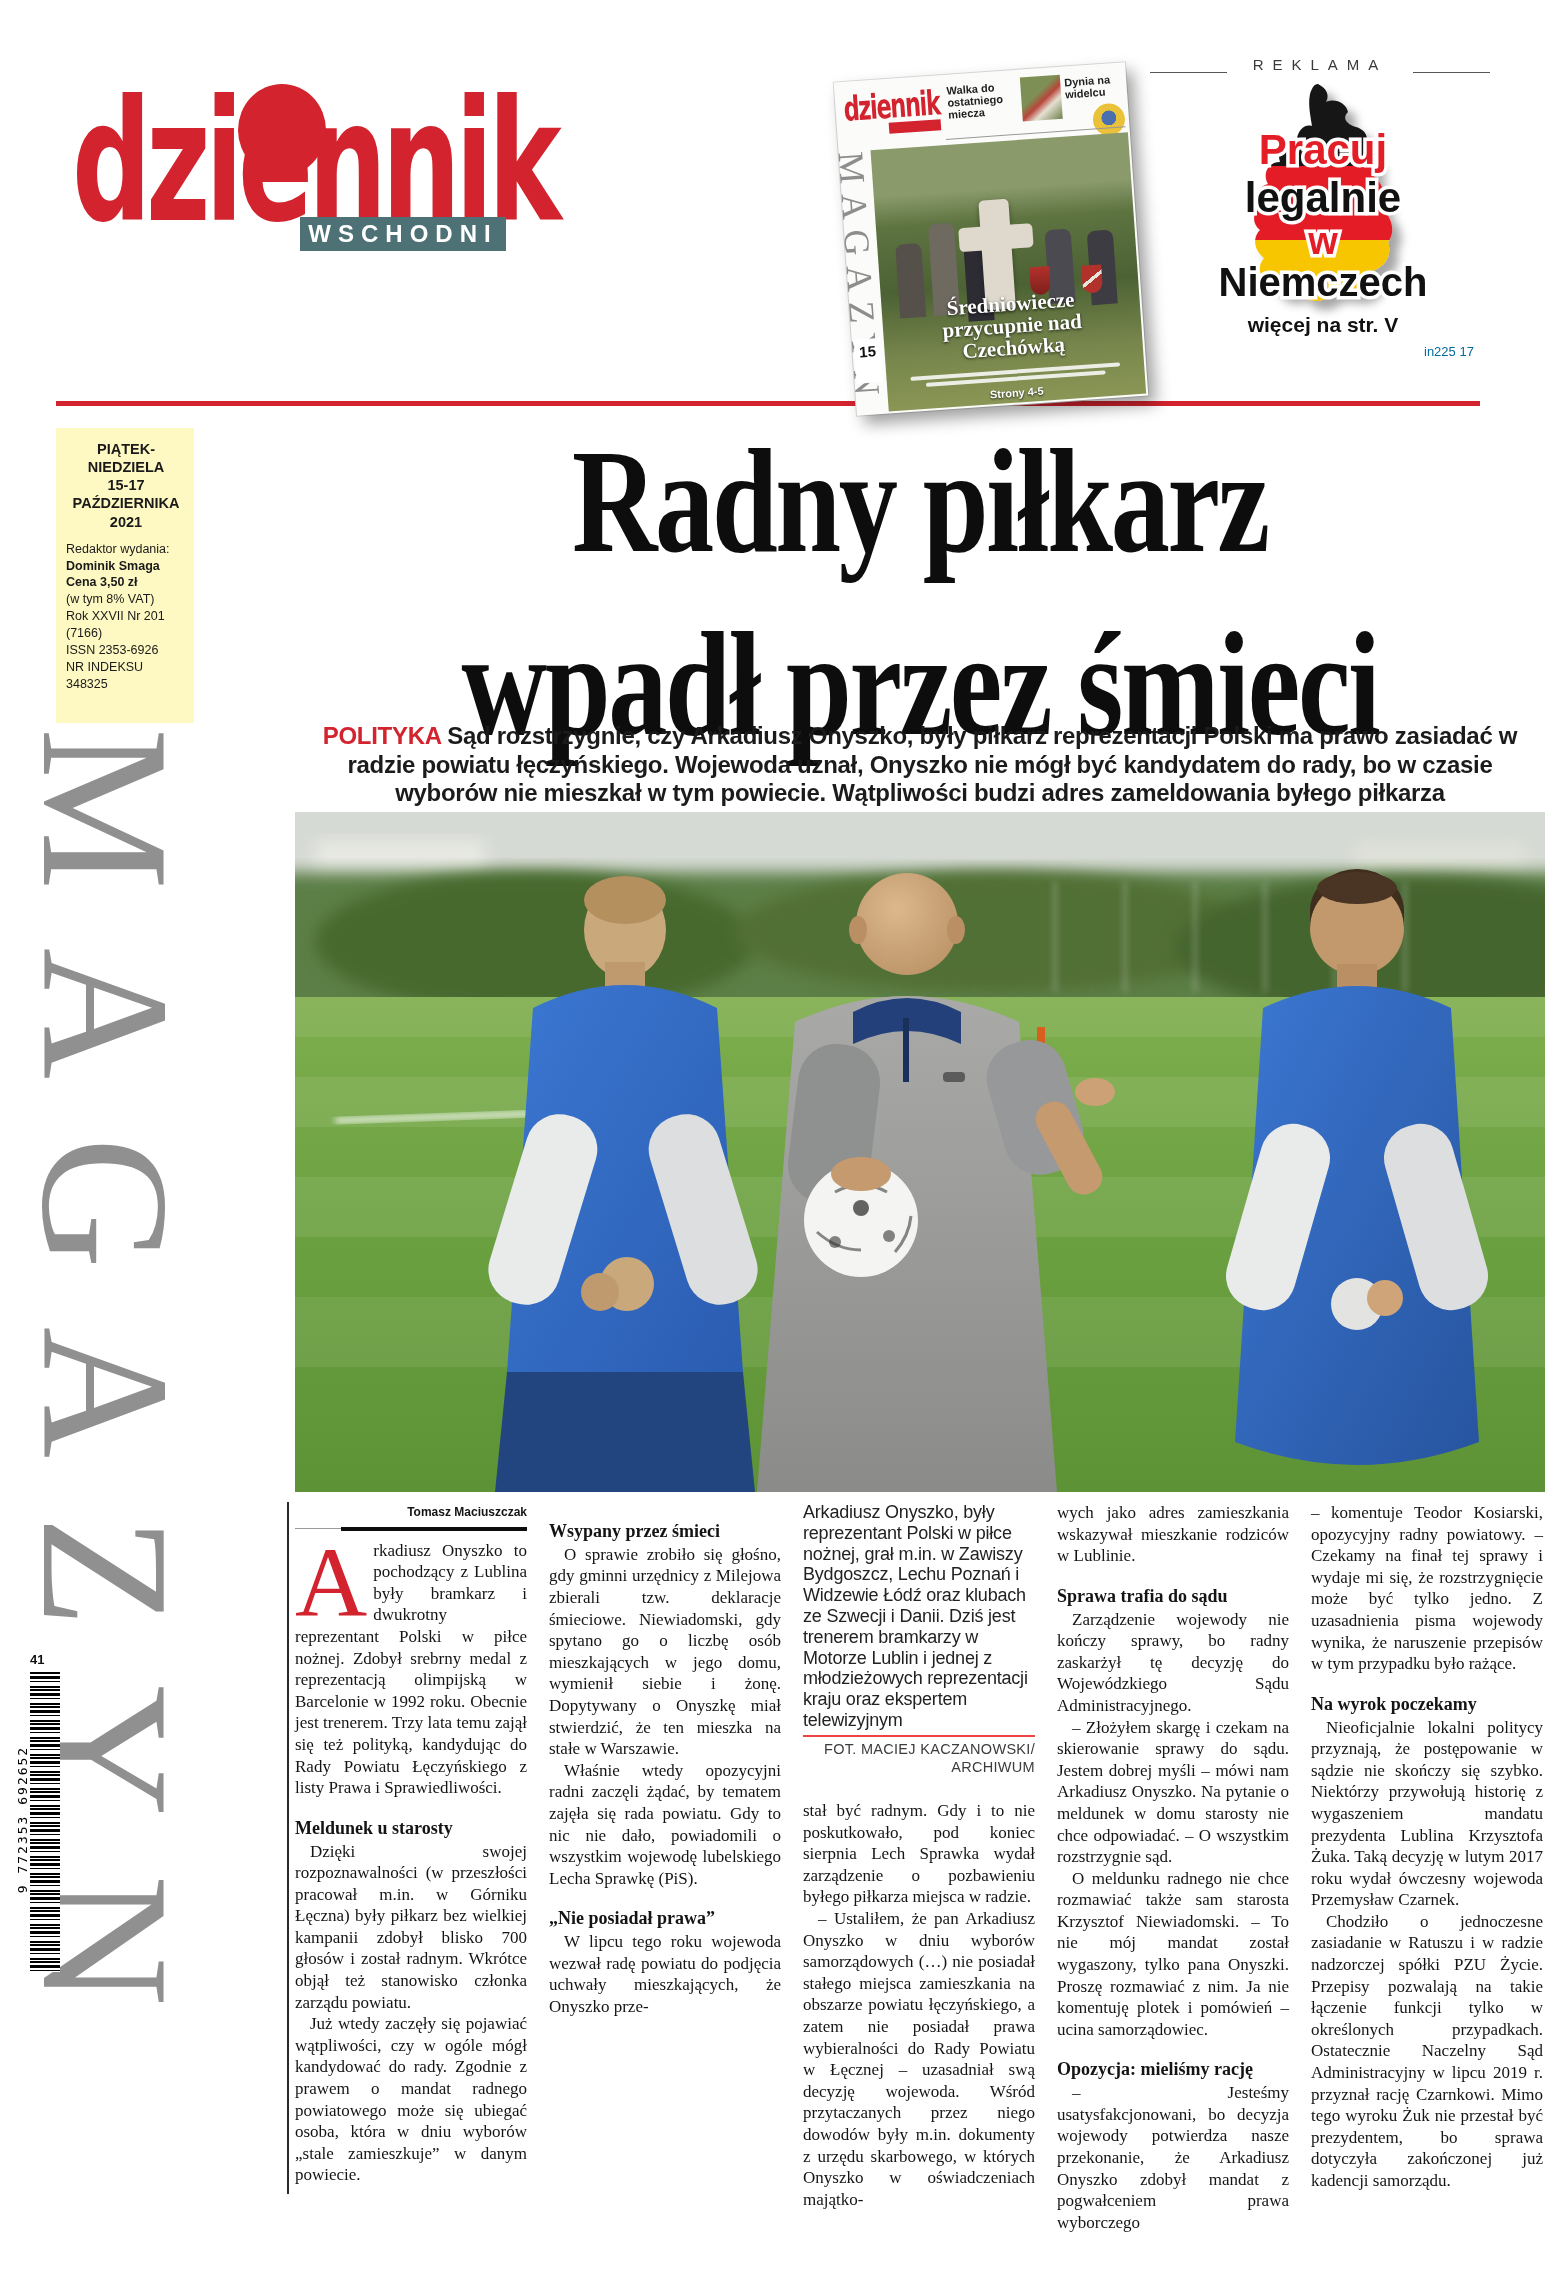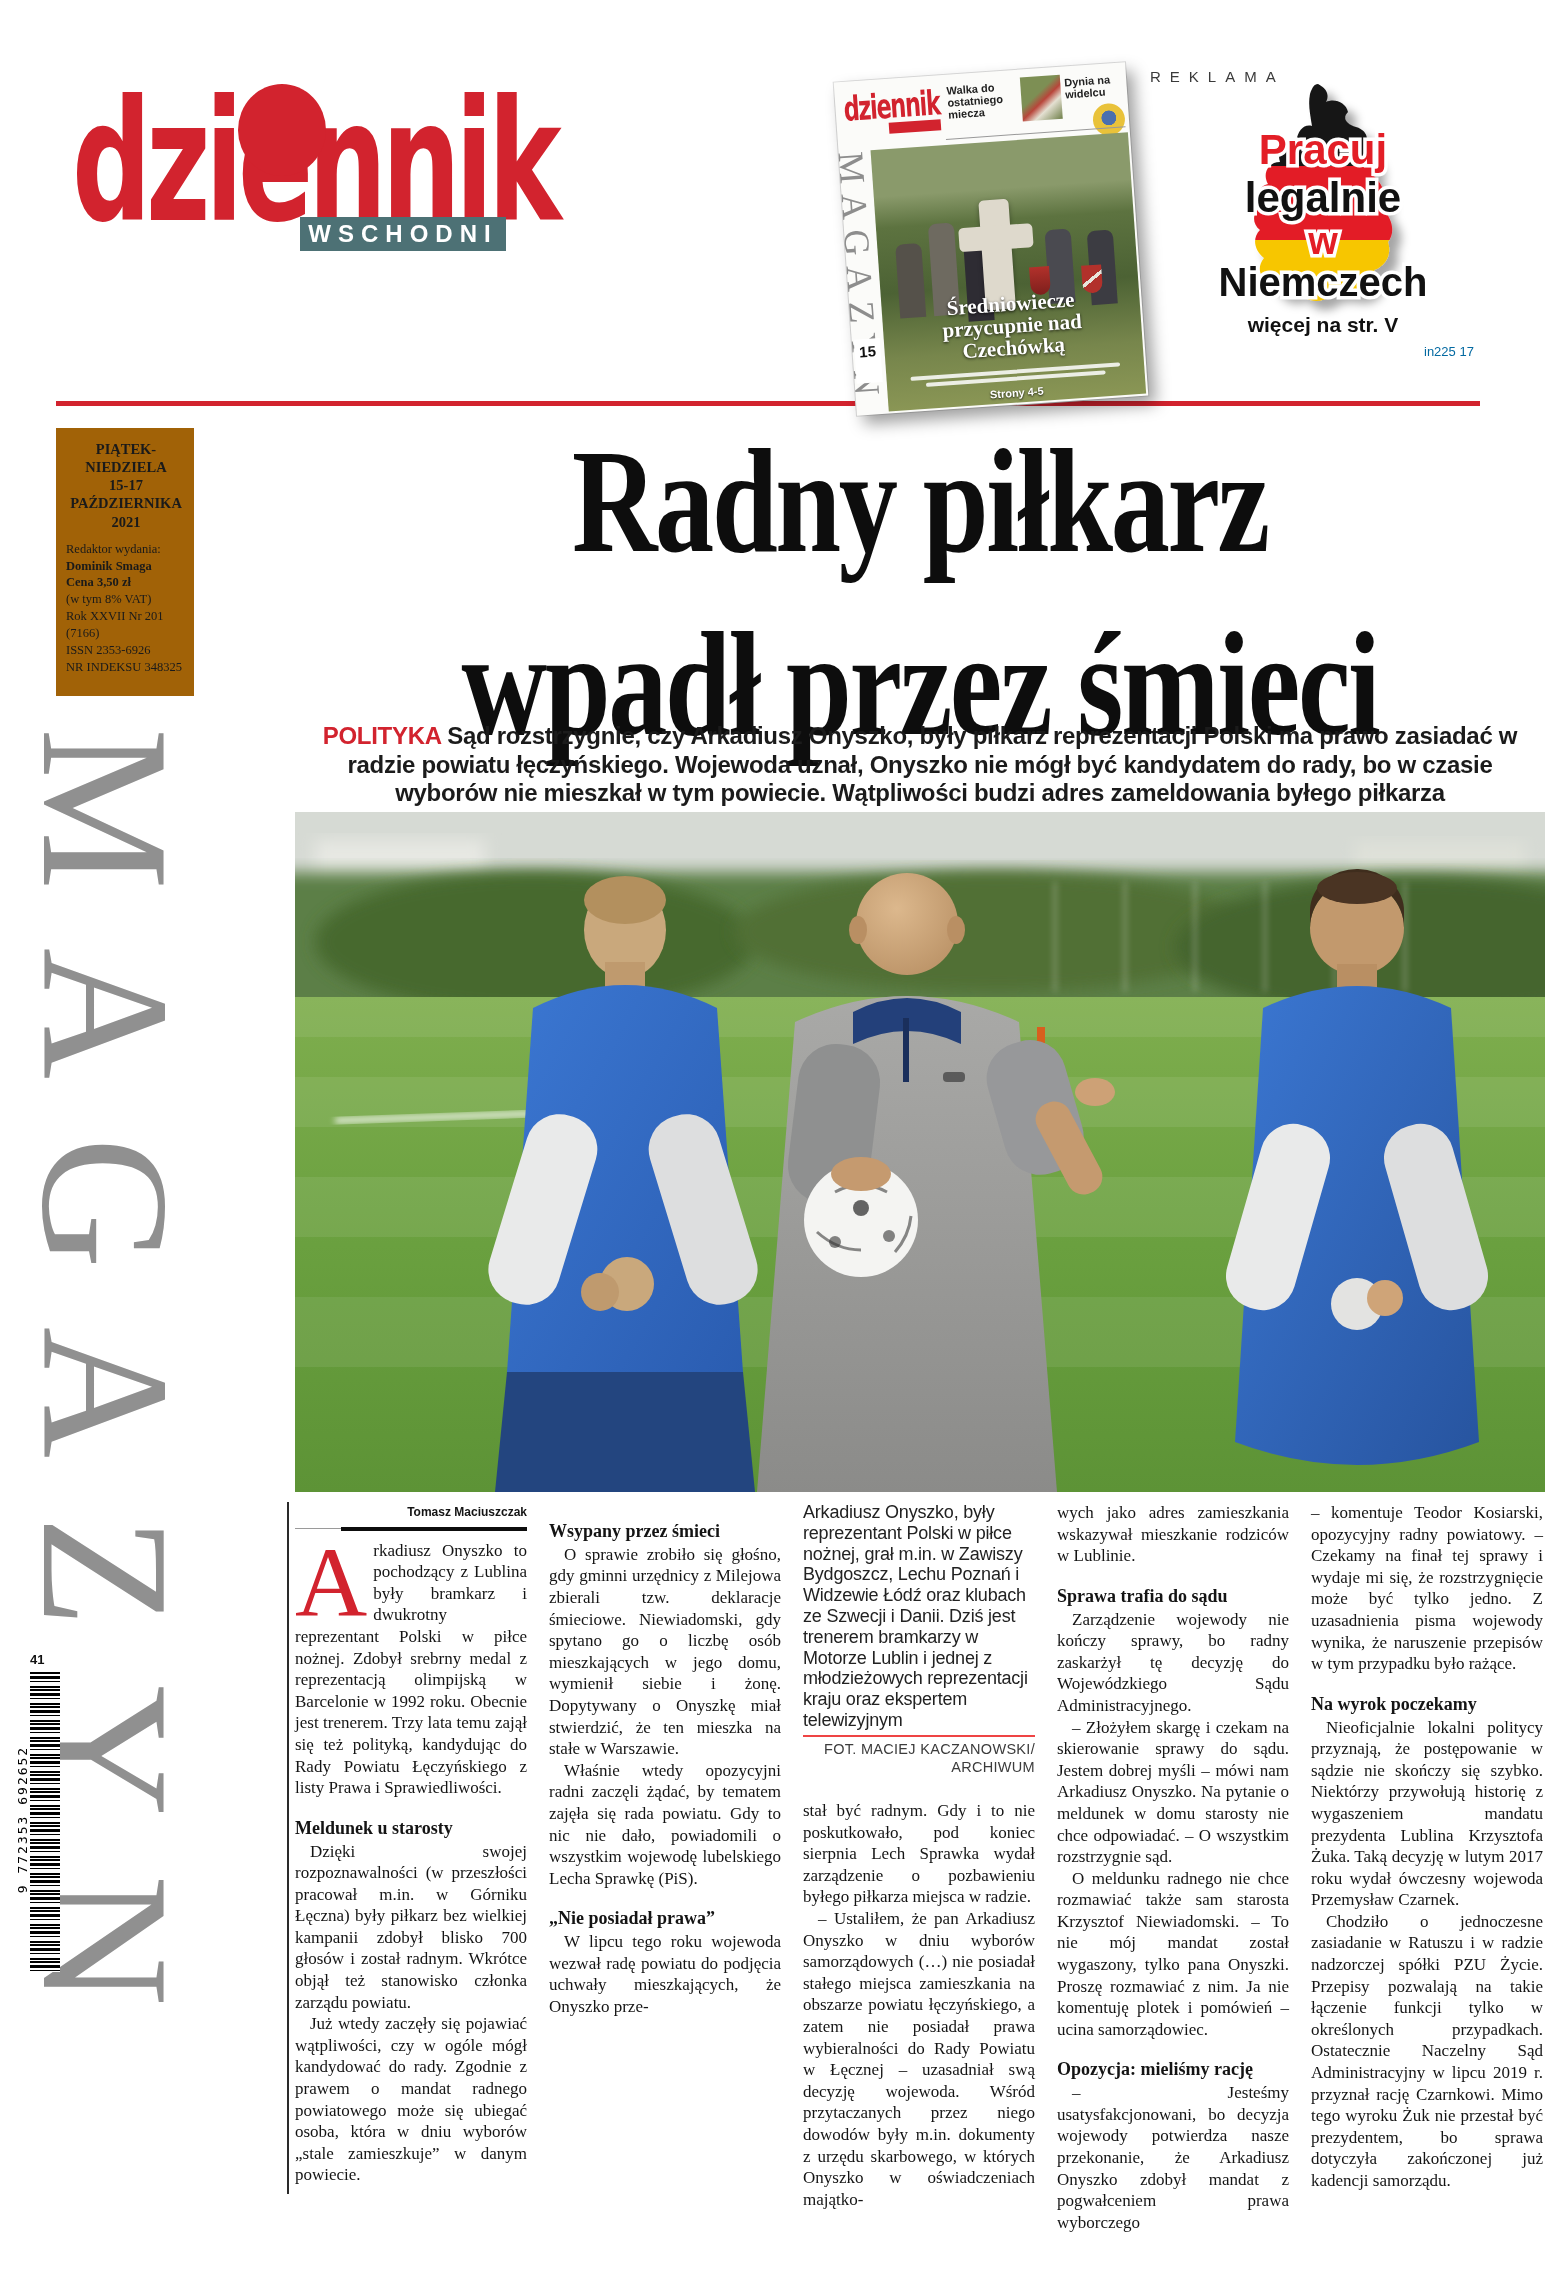--- a/index.html
+++ b/index.html
@@ -11,22 +11,22 @@
   .logo{left:72px;top:78px;font-family:"DejaVu Sans",sans-serif;font-weight:bold;
         font-size:168px;letter-spacing:-8px;color:#d2232e;line-height:1;
         transform:scaleX(.66);transform-origin:left top;white-space:nowrap;}
   .logo-dot{left:238px;top:84px;width:88px;height:92px;border-radius:50%;background:#d2232e;}
   .wschodni{left:300px;top:217px;width:206px;height:34px;background:#4d7175;
             color:#fff;display:flex;align-items:center;justify-content:center;
             font-size:24px;font-weight:bold;letter-spacing:7px;}
   .red-rule{left:56px;top:401px;width:1424px;height:5px;background:#d2232e;z-index:1;}
 
   
-  .issue{left:56px;top:428px;width:138px;background:#a16207;padding:12px 8px 20px 10px;
-         box-sizing:border-box;font-size:12.5px;line-height:1.35;color:#1a1a1a;font-family:Liberation Serif, serif;}
+  .issue{left:56px;top:428px;width:138px;background:#fef9c3;padding:12px 8px 30px 10px;
+         box-sizing:border-box;font-size:12.5px;line-height:1.35;color:#1a1a1a;}
   .issue .d{font-weight:bold;font-size:14.5px;text-align:center;line-height:1.25;}
   .issue .sp{height:10px;}
   .issue .b{font-weight:bold;}
 
   
   .magazyn-v{left:196px;top:728px;width:1380px;transform:rotate(90deg);
              transform-origin:0 0;font-family:"Liberation Serif",serif;
              font-size:182px;letter-spacing:58px;color:#909090;line-height:1;}
   .colrule{left:287px;top:1502px;width:2px;height:692px;background:#2a2a2a;}
   .barcode{left:6px;top:1672px;width:56px;height:300px;}
@@ -70,22 +70,22 @@
      font-family:"Liberation Serif",serif;font-weight:bold;font-size:21px;line-height:1.05;
      text-shadow:0 1px 3px rgba(0,0,0,.8);}
   .cv-lines{position:absolute;left:24px;top:226px;width:210px;}
   .cv-lines div{height:4px;background:rgba(255,255,255,.85);margin:3px 0;border-radius:2px;}
   .cv-pages{position:absolute;left:0;top:246px;width:100%;text-align:center;color:#fff;
      font-size:11px;font-weight:bold;text-shadow:0 1px 2px rgba(0,0,0,.8);}
   .cv-day{position:absolute;left:2px;top:258px;width:26px;height:44px;background:#fff;
      font-size:15px;font-weight:bold;text-align:center;padding-top:4px;box-sizing:border-box;}
 
   
-  .rek-head{left:1150px;top:56px;width:340px;display:flex;align-items:flex-start;gap:12px;
-            color:#3a3a3a;flex-direction:column;}
+  .rek-head{left:1150px;top:56px;width:340px;display:flex;align-items:flex-end;gap:26px;
+            color:#3a3a3a;}
   .rek-head .ln{flex:1;height:1px;background:#555;}
   .rek-head .tx{font-size:15px;letter-spacing:9px;}
   .ad-map{left:1158px;top:80px;}
   .ad-code{left:1424px;top:344px;font-size:13px;color:#0369a1;}
 
   
   .hl{left:295px;top:432px;width:1250px;text-align:center;
       font-family:"Liberation Serif",serif;font-weight:bold;color:#0d0d0d;line-height:138px;}
   .hl .l{display:inline-block;transform:scaleX(.8);transform-origin:center;
       font-size:148px;white-space:nowrap;letter-spacing:-3px;}

